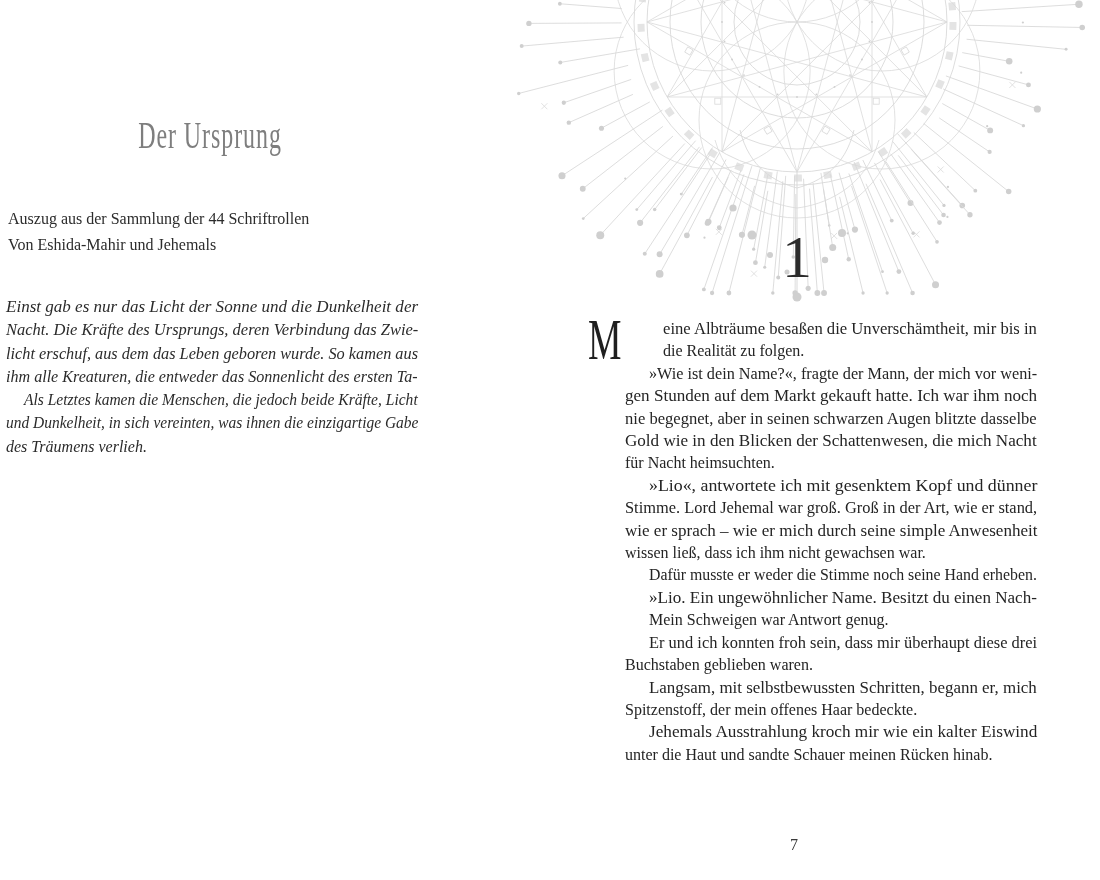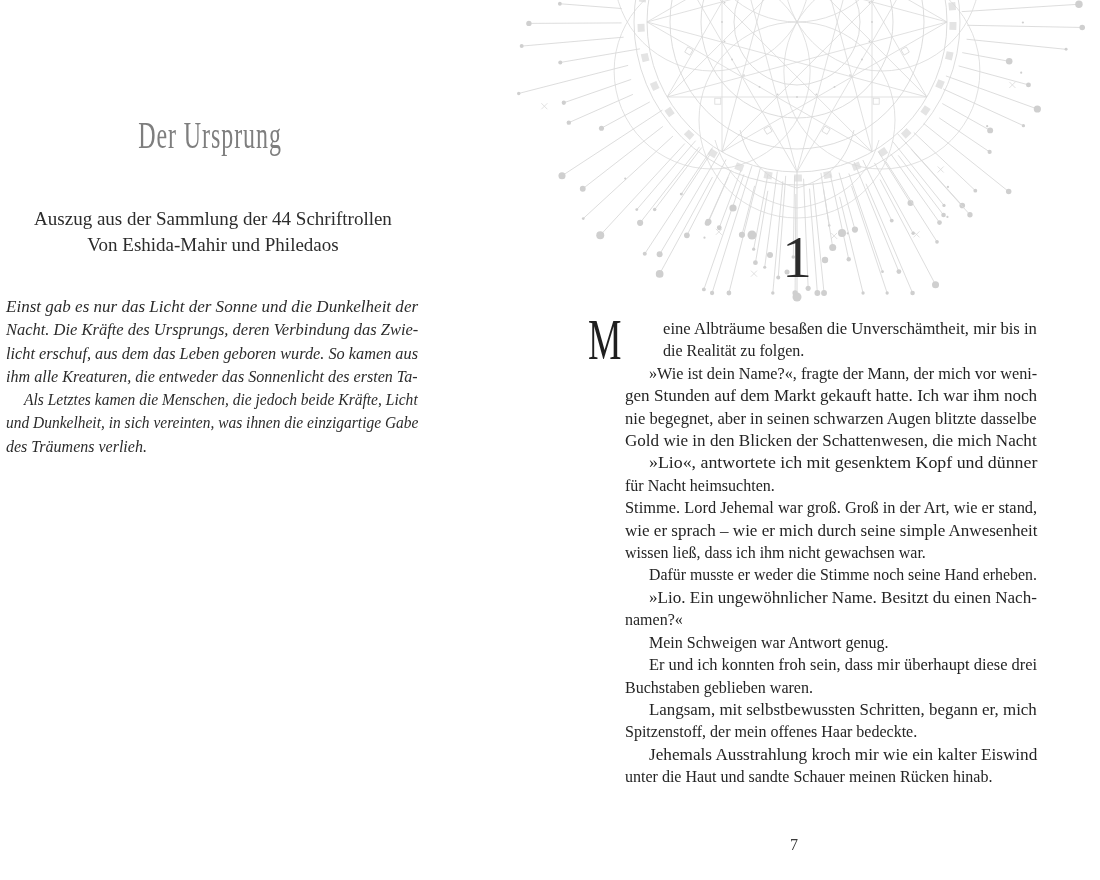--- a/index.html
+++ b/index.html
@@ -11,22 +11,22 @@
   .spread{position:relative;width:1100px;height:880px;background:#ffffff;padding-left:15px;}
 
   
   .lp-title{position:absolute;left:6px;top:116px;width:408px;margin:0;text-align:center;font-weight:400;}
   .lp-title .tt{
     display:inline-block;font-size:38px;line-height:1;color:#7e7e7e;
     letter-spacing:1.5px;transform:scale(0.63,1);transform-origin:50% 50%;
     font-weight:400;white-space:nowrap;
   }
   .lp-attr{
-    position:absolute;left:8px;top:206px;width:410px;text-align:center;
-    font-size:19px;line-height:26px;color:#2c2c2c;
+    position:absolute;left:8px;top:206px;width:410px;
+    font-size:16px;line-height:26px;color:#2c2c2c;
   }
   .lp-excerpt{
     position:absolute;left:6px;top:295px;width:412px;
     font-style:italic;font-size:16px;line-height:23.3px;color:#2b2b2b;
   }
   .lp-excerpt .ind{padding-left:18px;}
 
   
   .mandala{position:absolute;left:487px;top:0;}
   .chapter-num{
@@ -55,21 +55,21 @@
 </head>
 <body>
 
 <div class="spread">
 
   <div>
     <h1 class="lp-title"><span class="tt">Der Ursprung</span></h1>
 
     <div class="lp-attr">
       <div>Auszug aus der Sammlung der 44 Schriftrollen</div>
-      <div>Von Eshida-Mahir und Philedaos</div>
+      <div>Von Eshida-Mahir und Jehemals</div>
     </div>
 
     <div class="lp-excerpt">
       <div class="ln j"><span style="transform: scaleX(1.0646);">Einst gab es nur das Licht der Sonne und die Dunkelheit der</span></div>
       <div class="ln j"><span style="transform: scaleX(1.03);">Nacht. Die Kräfte des Ursprungs, deren Verbindung das Zwie-</span></div>
       <div class="ln j"><span style="transform: scaleX(1.01728);">licht erschuf, aus dem das Leben geboren wurde. So kamen aus</span></div>
       <div class="ln j"><span style="transform: scaleX(1.00488);">ihm alle Kreaturen, die entweder das Sonnenlicht des ersten Ta-</span></div>
       <div class="ln j ind"><span style="transform: scaleX(0.970443);">Als Letztes kamen die Menschen, die jedoch beide Kräfte, Licht</span></div>
       <div class="ln j"><span style="transform: scaleX(0.967136);">und Dunkelheit, in sich vereinten, was ihnen die einzigartige Gabe</span></div>
       <div class="ln"><span>des Träumens verlieh.</span></div>
@@ -331,28 +331,27 @@
 
     <div class="dropcap">M</div>
 
     <div class="rp-body">
       <div class="ln j dc-pad"><span style="transform: scaleX(1.03889);">eine Albträume besaßen die Unverschämtheit, mir bis in</span></div>
       <div class="ln dc-pad"><span>die Realität zu folgen.</span></div>
       <div class="ln j ind"><span style="transform: scaleX(1.01305);">»Wie ist dein Name?«, fragte der Mann, der mich vor weni-</span></div>
       <div class="ln j"><span style="transform: scaleX(1.06736);">gen Stunden auf dem Markt gekauft hatte. Ich war ihm noch</span></div>
       <div class="ln j"><span style="transform: scaleX(1.03518);">nie begegnet, aber in seinen schwarzen Augen blitzte dasselbe</span></div>
       <div class="ln j"><span style="transform: scaleX(1.06736);">Gold wie in den Blicken der Schattenwesen, die mich Nacht</span></div>
+      <div class="ln"><span>für Nacht heimsuchten.</span></div>
       <div class="ln j ind"><span style="transform: scaleX(1.11494);">»Lio«, antwortete ich mit gesenktem Kopf und dünner</span></div>
-      <div class="ln"><span>für Nacht heimsuchten.</span></div>
       <div class="ln j"><span style="transform: scaleX(1.02488);">Stimme. Lord Jehemal war groß. Groß in der Art, wie er stand,</span></div>
       <div class="ln j"><span style="transform: scaleX(1.0646);">wie er sprach – wie er mich durch seine simple Anwesenheit</span></div>
       <div class="ln"><span>wissen ließ, dass ich ihm nicht gewachsen war.</span></div>
       <div class="ln j ind"><span style="transform: scaleX(0.989796);">Dafür musste er weder die Stimme noch seine Hand erheben.</span></div>
       <div class="ln j ind"><span style="transform: scaleX(1.06593);">»Lio. Ein ungewöhnlicher Name. Besitzt du einen Nach-</span></div>
-      <div class="ln"><span>namen?«</span></div>
       <div class="ln ind"><span>Mein Schweigen war Antwort genug.</span></div>
       <div class="ln j ind"><span style="transform: scaleX(1.02646);">Er und ich konnten froh sein, dass mir überhaupt diese drei</span></div>
       <div class="ln"><span>Buchstaben geblieben waren.</span></div>
       <div class="ln j ind"><span style="transform: scaleX(1.05722);">Langsam, mit selbstbewussten Schritten, begann er, mich</span></div>
       <div class="ln"><span>Spitzenstoff, der mein offenes Haar bedeckte.</span></div>
       <div class="ln j ind"><span style="transform: scaleX(1.07479);">Jehemals Ausstrahlung kroch mir wie ein kalter Eiswind</span></div>
       <div class="ln"><span>unter die Haut und sandte Schauer meinen Rücken hinab.</span></div>
     </div>
 
     <div class="page-num">7</div>

